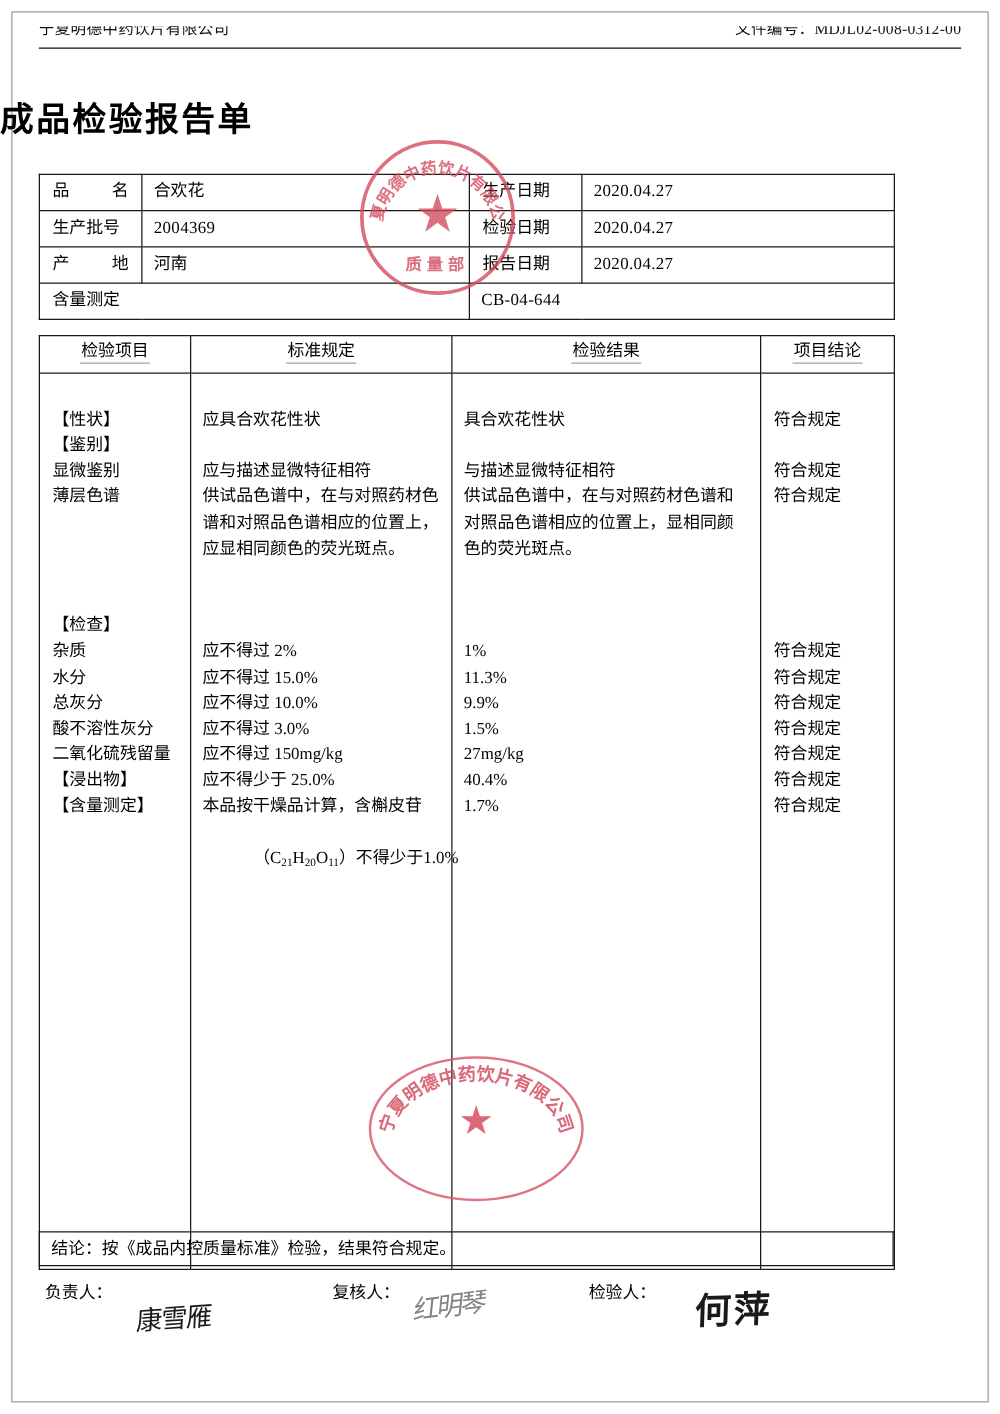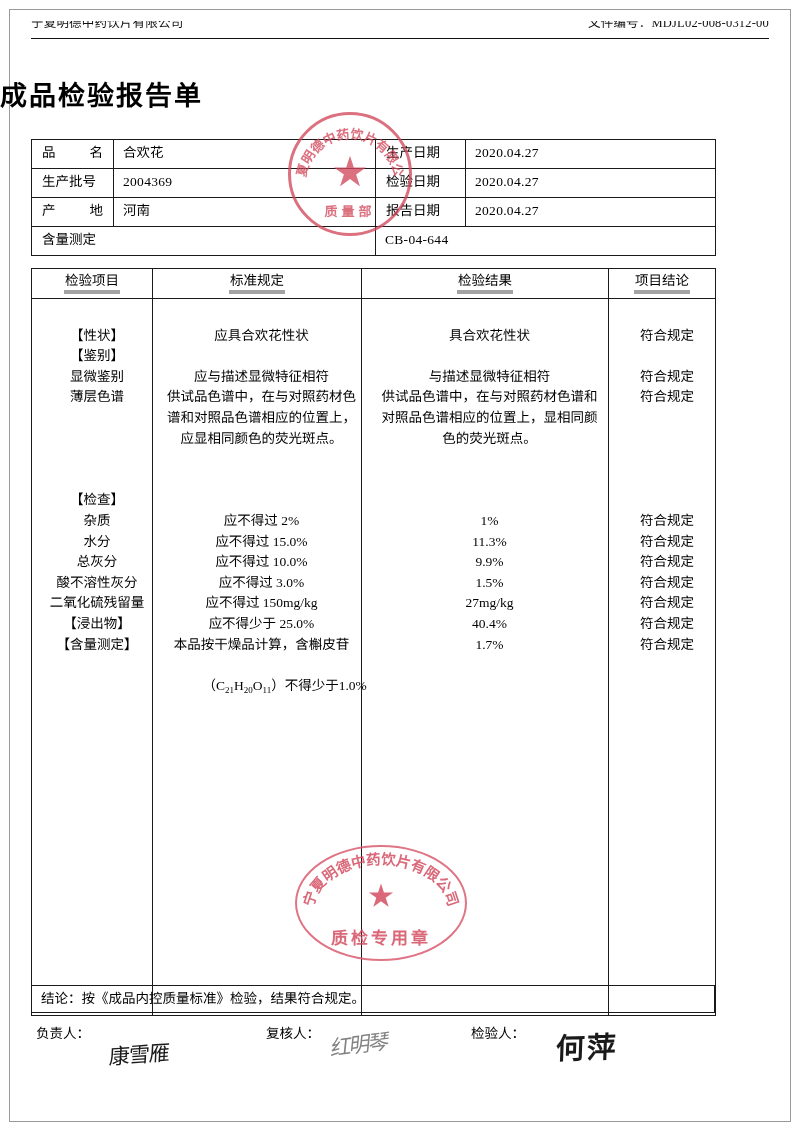--- a/index.html
+++ b/index.html
@@ -105,25 +105,25 @@
     position: absolute;
     left: 31px; top: 268px;
     width: 684px;
   }
   .result-table .hd {
     height: 30px;
     text-align: center;
   }
   .result-table .hd span {
     display: inline-block;
-    border-bottom: 4px solid #a3a3a3;
+    border-bottom: 1px solid #a3a3a3;
     padding: 4px 1px 1px 1px;
     line-height: 1.2;
   }
-  .body-cell { padding: 0; text-align: center; }
+  .body-cell { padding: 0; }
 
   .tbody-line {
     line-height: 20.6px;
     font-size: 13.5px;
     white-space: pre;
   }
   .col-item  { padding: 6px 0 0 10px; }
   .col-spec  { padding: 6px 0 0 9px; }
   .col-res   { padding: 6px 0 0 9px; }
   .col-concl { padding: 6px 0 0 10px; }
@@ -427,16 +427,15 @@
   </div>
 
   <div class="stamp stamp-oval">
     <svg class="stamp-arc" viewBox="0 0 172 116">
       <defs>
           <path id="arcO" d="M 16,66 A 70,48 0 1 1 156,66" fill="none"></path>
         </defs>
       <text font-size="15"><textPath href="#arcO" startOffset="50%" text-anchor="middle">宁夏明德中药饮片有限公司</textPath></text>
     </svg>
     <div class="stamp-star">★</div>
-    <div class="stamp-bottom">质检专用章</div>
   </div>
 
 </div>
 
 </body></html>

